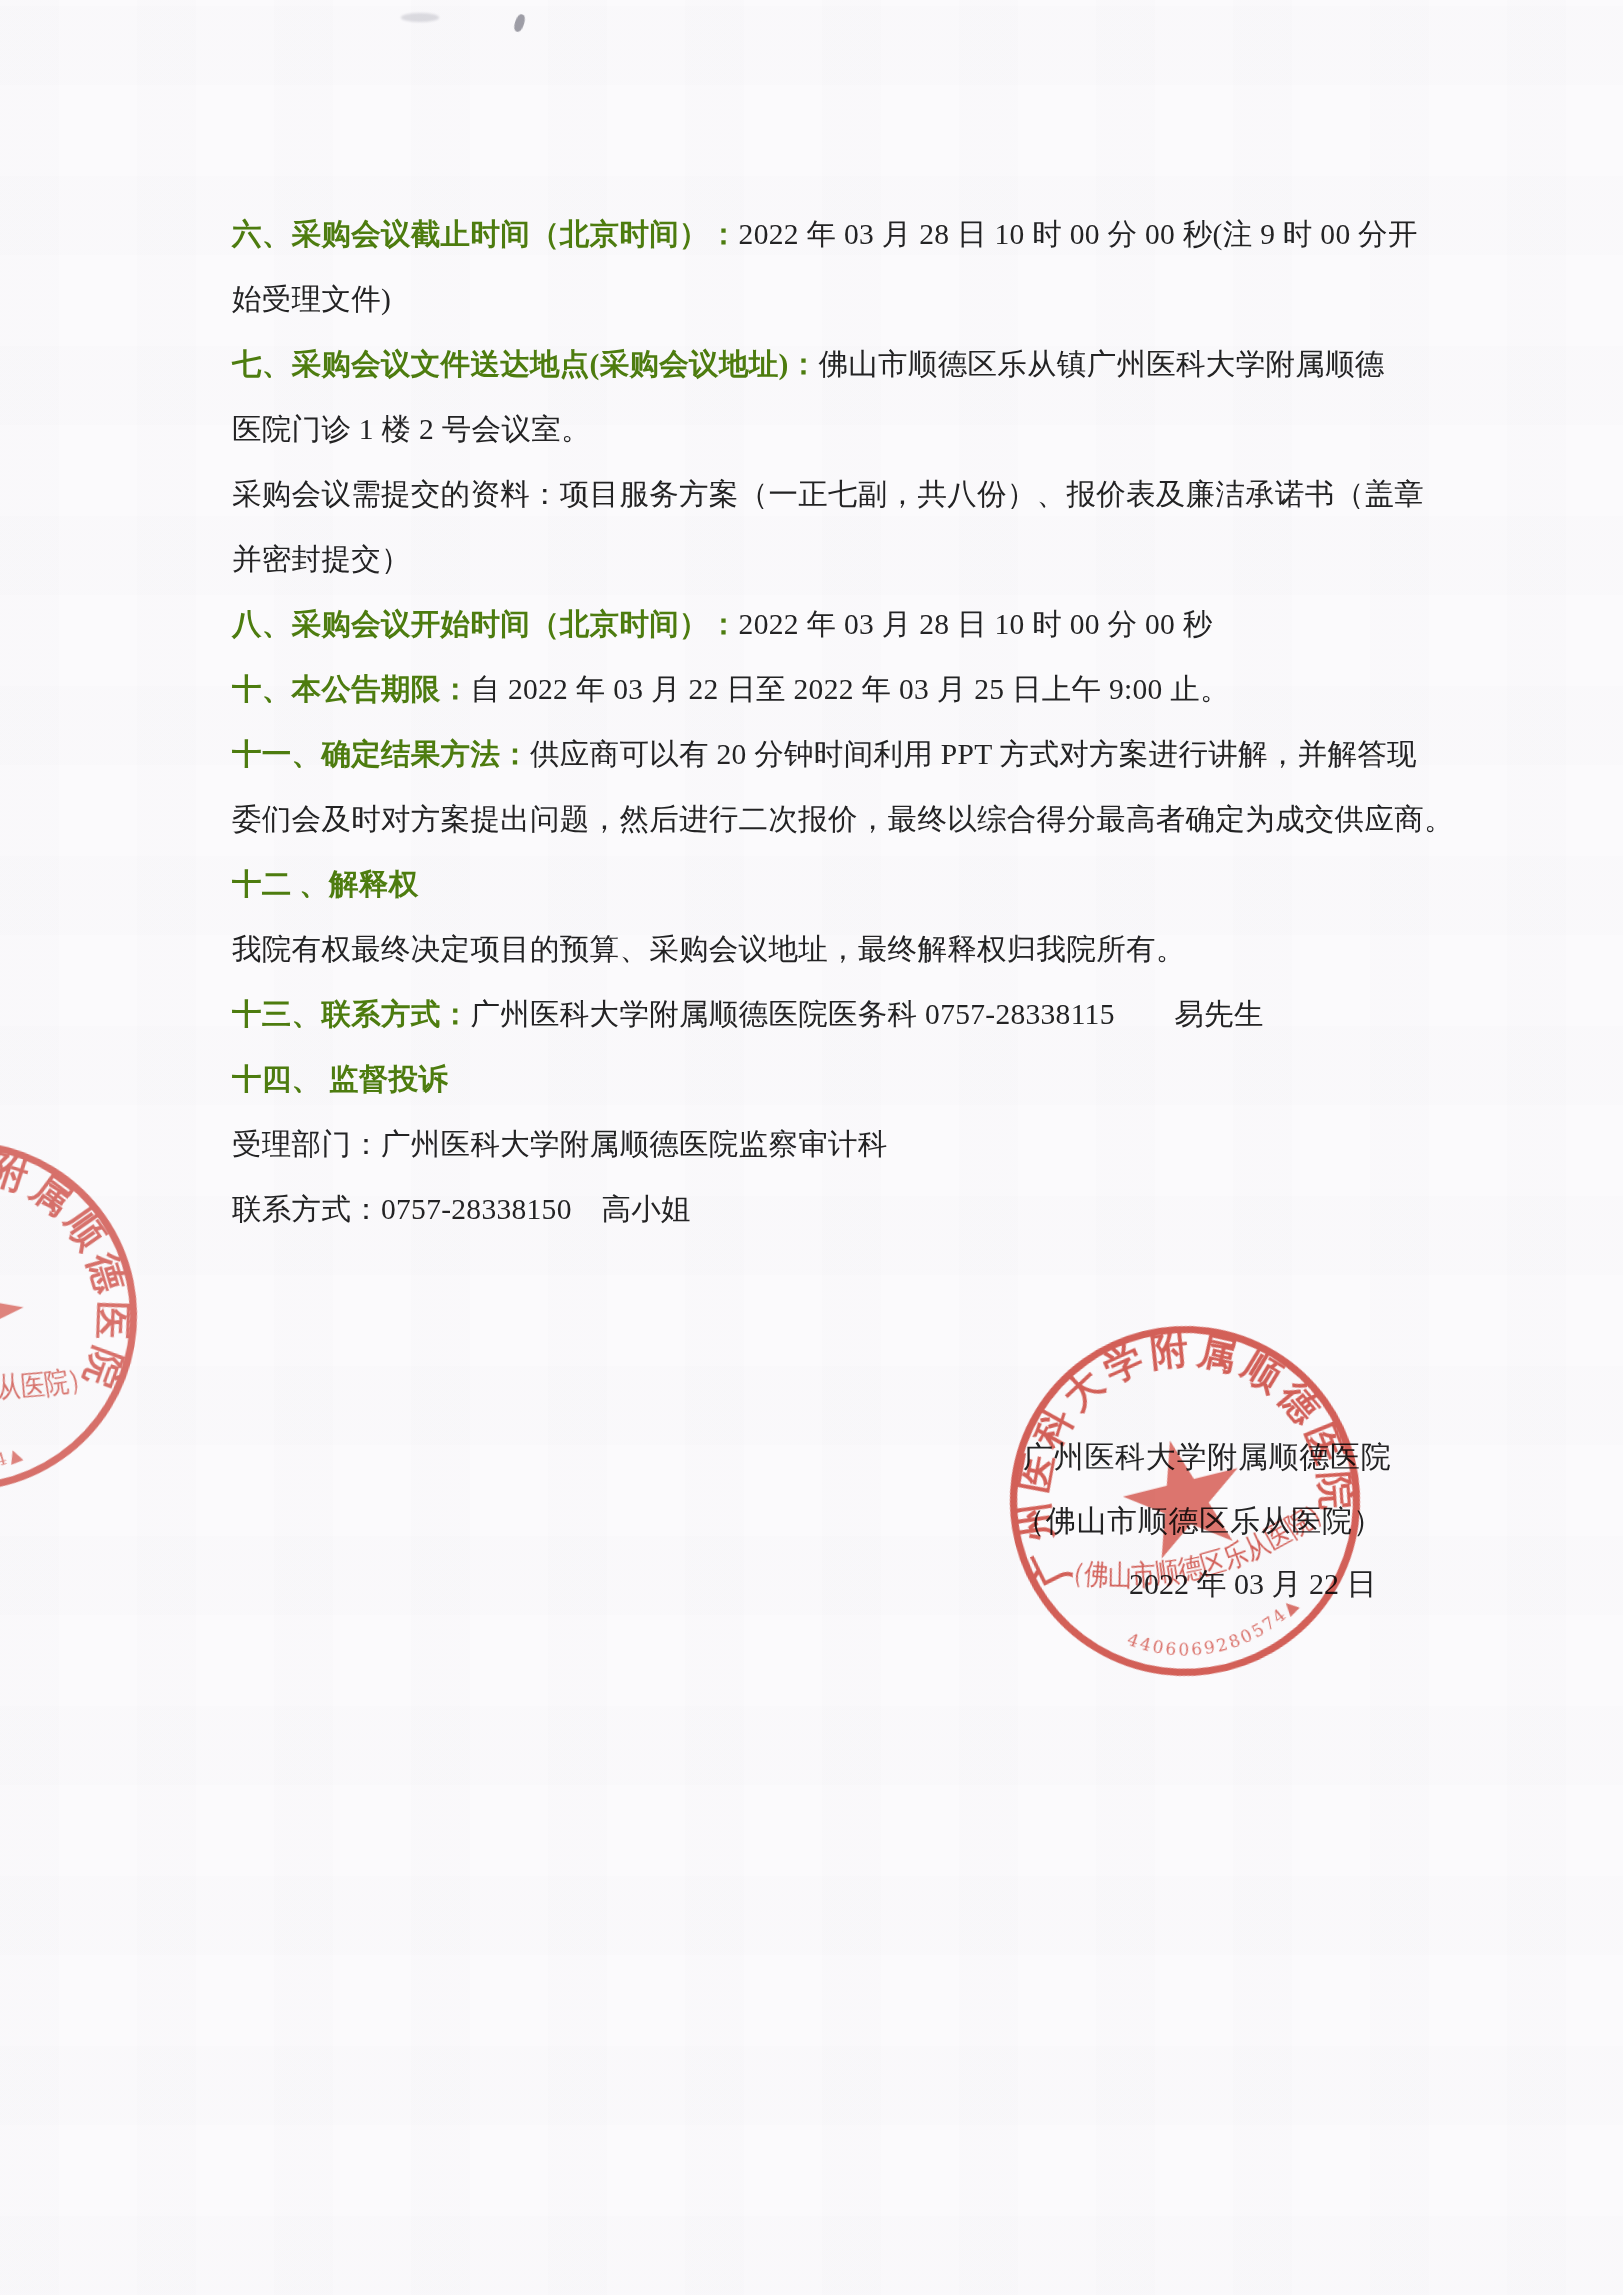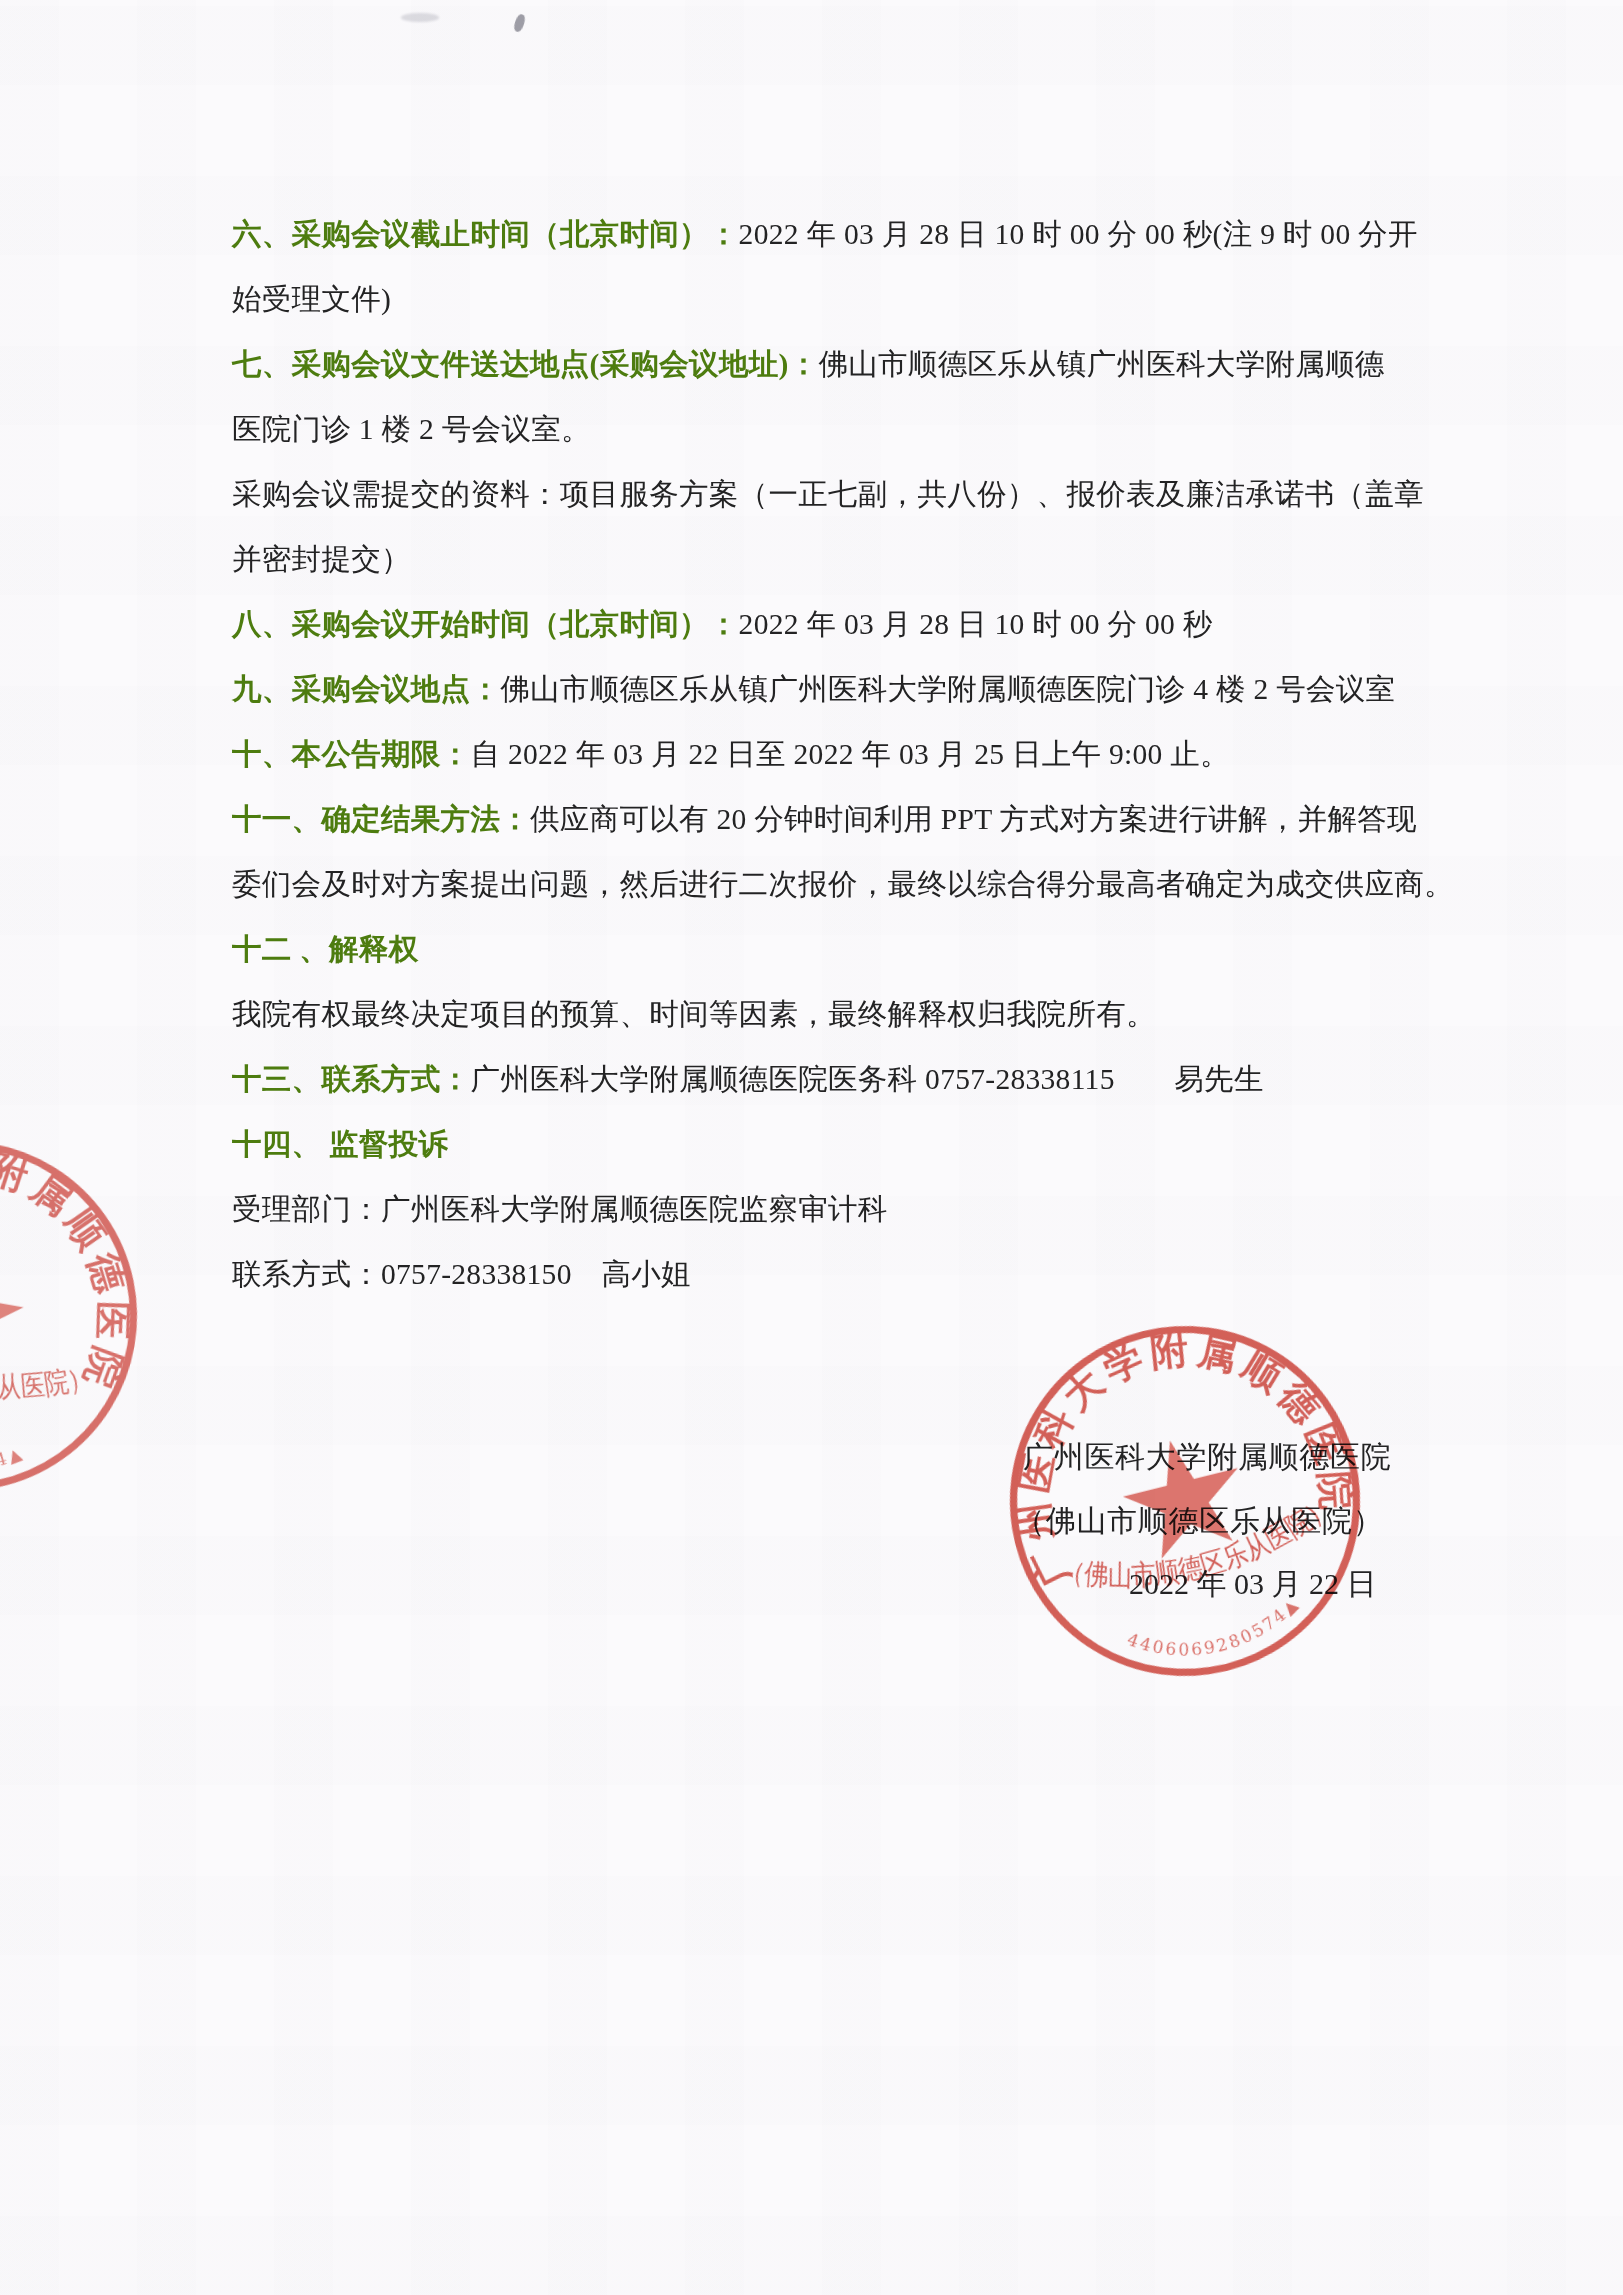--- a/index.html
+++ b/index.html
@@ -59,32 +59,31 @@
       <div class="line"><span class="b">七、采购会议文件送达地点(采购会议地址)：</span><span>佛山市顺德区乐从镇广州医科大学附属顺德</span></div>
 
       <div class="line"><span class="b"></span><span>医院门诊 1 楼 2 号会议室。</span></div>
 
       <div class="line"><span class="b"></span><span>采购会议需提交的资料：项目服务方案（一正七副，共八份）、报价表及廉洁承诺书（盖章</span></div>
 
       <div class="line"><span class="b"></span><span>并密封提交）</span></div>
 
       <div class="line"><span class="b">八、采购会议开始时间（北京时间）：</span><span>2022 年 03 月 28 日 10 时 00 分 00 秒</span></div>
 
-      <div class="line"><span class="b">九、采购会议地点：</span><span>佛山市顺德区乐从镇广州医科大学附属顺德医院门诊 4 楼 2 号会议室</span></div>
 
       <div class="line"><span class="b">十、本公告期限：</span><span>自 2022 年 03 月 22 日至 2022 年 03 月 25 日上午 9:00 止。</span></div>
 
       <div class="line"><span class="b">十一、确定结果方法：</span><span>供应商可以有 20 分钟时间利用 PPT 方式对方案进行讲解，并解答现</span></div>
 
 
       <div class="line"><span class="b"></span><span>委们会及时对方案提出问题，然后进行二次报价，最终以综合得分最高者确定为成交供应商。</span></div>
 
       <div class="line"><span class="b">十二 、解释权</span><span></span></div>
 
-      <div class="line"><span class="b"></span><span>我院有权最终决定项目的预算、时间等因素，最终解释权归我院所有。</span></div>
+      <div class="line"><span class="b"></span><span>我院有权最终决定项目的预算、采购会议地址，最终解释权归我院所有。</span></div>
 
       <div class="line"><span class="b">十三、联系方式：</span><span>广州医科大学附属顺德医院医务科 0757-28338115　　易先生</span></div>
 
       <div class="line"><span class="b">十四、 监督投诉</span><span></span></div>
 
       <div class="line"><span class="b"></span><span>受理部门：广州医科大学附属顺德医院监察审计科</span></div>
 
       <div class="line"><span class="b"></span><span>联系方式：0757-28338150　高小姐</span></div>
     </section>
 

